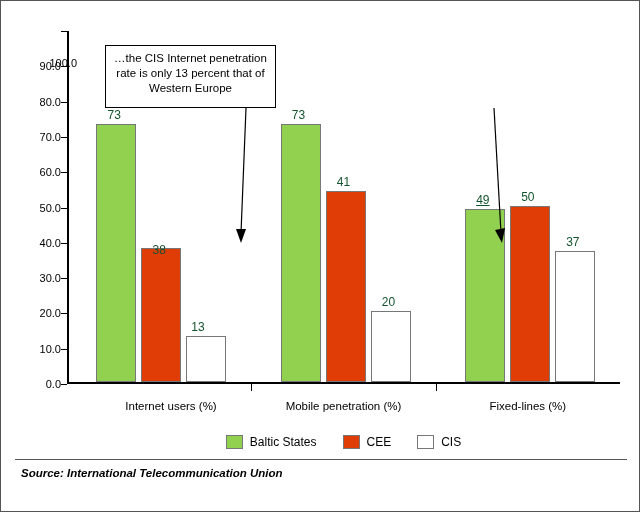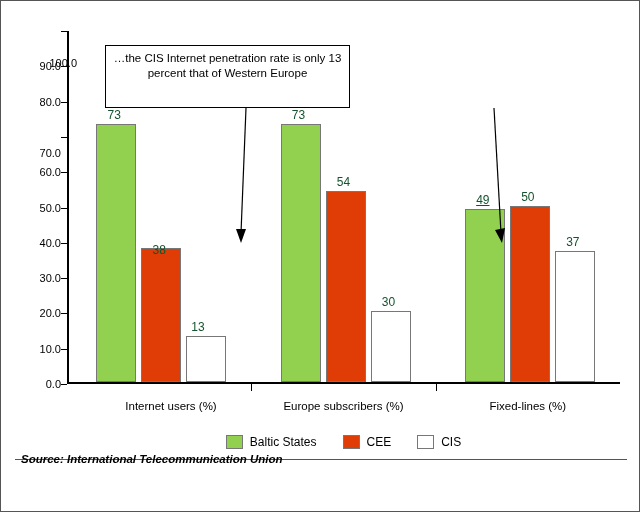--- a/index.html
+++ b/index.html
@@ -116,21 +116,21 @@
     position: absolute;
     left: 14px;
     top: 458px;
     width: 612px;
     height: 0;
     border-top: 1px solid #555555;
   }
   #source-note {
     position: absolute;
     left: 20px;
-    top: 452px;
+    top: 466px;
     font-size: 11.5px;
     font-style: italic;
     font-weight: bold;
     color: #000000;
   }
 </style>
 </head>
 <body>
 
 <div id="page">
@@ -143,21 +143,21 @@
       <div class="ytick" style="top: 312.4px; left: 0px;">20.0</div>
       <div class="ytick-mark" style="top: 312.4px; left: 60px;"></div>
       <div class="ytick" style="top: 277.1px; left: 0px;">30.0</div>
       <div class="ytick-mark" style="top: 277.1px; left: 60px;"></div>
       <div class="ytick" style="top: 241.8px; left: 0px;">40.0</div>
       <div class="ytick-mark" style="top: 241.8px; left: 60px;"></div>
       <div class="ytick" style="top: 206.5px; left: 0px;">50.0</div>
       <div class="ytick-mark" style="top: 206.5px; left: 60px;"></div>
       <div class="ytick" style="top: 171.2px; left: 0px;">60.0</div>
       <div class="ytick-mark" style="top: 171.2px; left: 60px;"></div>
-      <div class="ytick" style="top: 135.9px; left: 0px; margin-top: 16px;">70.0</div>
+      <div class="ytick" style="top: 135.9px; left: 0px;">70.0</div>
       <div class="ytick-mark" style="top: 135.9px; left: 60px;"></div>
       <div class="ytick" style="top: 100.6px; left: 0px;">80.0</div>
       <div class="ytick-mark" style="top: 100.6px; left: 60px;"></div>
       <div class="ytick" style="top: 65.3px; left: 0px;">90.0</div>
       <div class="ytick-mark" style="top: 65.3px; left: 60px;"></div>
       <div class="ytick" style="top: 30px; left: 16px; margin-top: 32px;">100.0</div>
       <div class="ytick-mark" style="top: 30px; left: 60px;"></div>
     </div>
 
   <div id="plot-frame">
@@ -170,26 +170,26 @@
         <div class="bar" style="left: 301.5px; width: 40px; height: 70.6px; border: 1px solid rgb(119, 119, 119);"></div>
         <div class="bar" style="left: 395.833px; width: 40px; height: 172.97px; background: rgb(146, 208, 80); border: 1px solid rgb(119, 119, 119);"></div>
         <div class="bar" style="left: 440.833px; width: 40px; height: 176.5px; background: rgb(224, 60, 6); border: 1px solid rgb(119, 119, 119);"></div>
         <div class="bar" style="left: 485.833px; width: 40px; height: 130.61px; border: 1px solid rgb(119, 119, 119);"></div>
       </div>
   </div>
 
   <div id="x-axis">
       <div class="xlabel" style="left: 70px; top: 399px;">Internet users (%)</div>
       <div class="xtick-mark" style="left: 250.333px; top: 383px;"></div>
-      <div class="xlabel" style="left: 242.5px; top: 399px;">Europe subscribers (%)</div>
+      <div class="xlabel" style="left: 242.5px; top: 399px;">Mobile penetration (%)</div>
       <div class="xtick-mark" style="left: 434.667px; top: 383px;"></div>
       <div class="xlabel" style="left: 426.833px; top: 399px;">Fixed-lines (%)</div>
     </div>
 
-  <div class="callout" id="callout-0" style="left:104px; top:44px; width:245px; height:63px;">…the CIS Internet penetration rate is only 13 percent that of Western Europe</div>
+  <div class="callout" id="callout-0" style="left:104px; top:44px; width:171px; height:63px;">…the CIS Internet penetration rate is only 13 percent that of Western Europe</div>
 
 
   <svg id="leader-lines" width="640" height="512" style="position:absolute; left:0; top:0; pointer-events:none;">
     <line x1="245" y1="107" x2="240" y2="232" stroke="#000000" stroke-width="1.2"></line>
     <polygon points="240,242 235,228 245,228" fill="#000000"></polygon>
     <line x1="493" y1="107" x2="500" y2="232" stroke="#000000" stroke-width="1.2"></line>
     <polygon points="501,242 494,229 504,227" fill="#000000"></polygon>
   </svg>
 
   <div id="legend">
@@ -207,18 +207,18 @@
       </div>
     </div>
 
   <div id="source-divider"></div>
   <div id="source-note">Source: International Telecommunication Union</div>
 
 <div class="bar-value" style="left: 83.1667px; top: 107.31px;">73</div>
     <div class="bar-value" style="left: 128.167px; top: 230.86px; margin-top: 11px;">38</div>
     <div class="bar-value" style="left: 167px; top: 319.11px;">13</div>
     <div class="bar-value" style="left: 267.5px; top: 107.31px;">73</div>
-    <div class="bar-value" style="left: 312.5px; top: 174.38px;">54</div>
-    <div class="bar-value" style="left: 357.5px; top: 294.4px;">30</div>
+    <div class="bar-value" style="left: 312.5px; top: 174.38px;">41</div>
+    <div class="bar-value" style="left: 357.5px; top: 294.4px;">20</div>
     <div class="bar-value" style="left: 451.833px; top: 192.03px; text-decoration: underline;">49</div>
     <div class="bar-value" style="left: 496.833px; top: 188.5px;">50</div>
     <div class="bar-value" style="left: 541.833px; top: 234.39px;">37</div>
   </div>
 
 </body></html>

